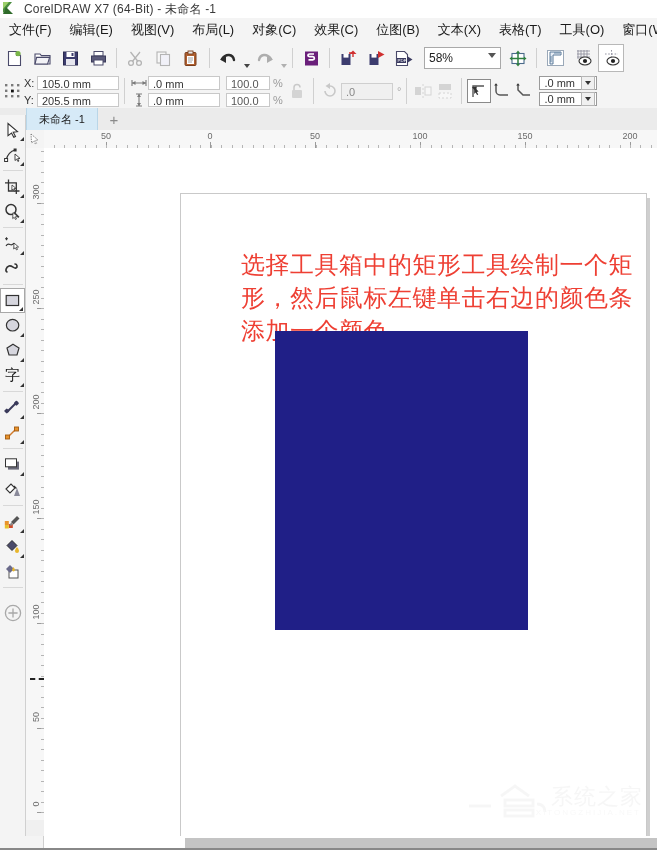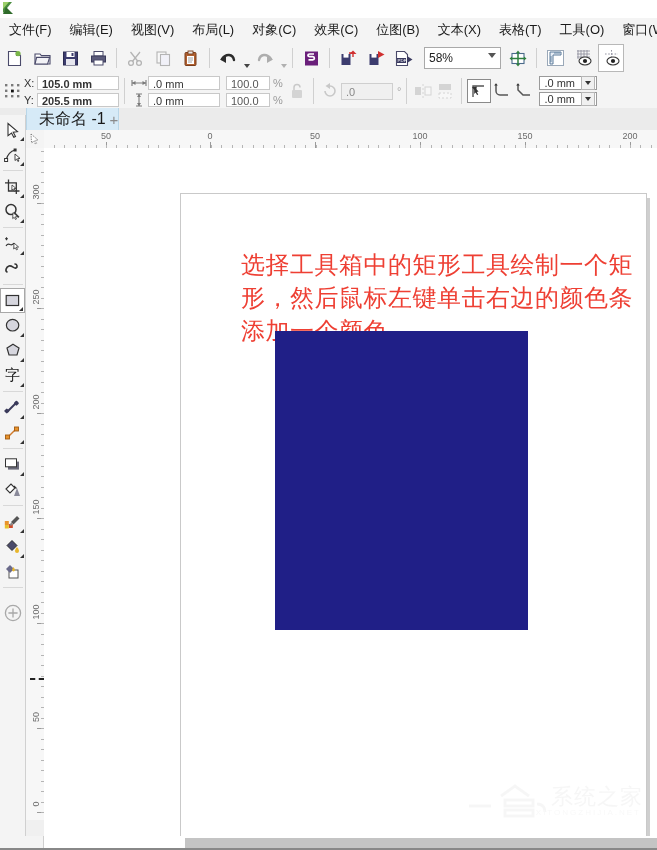--- a/index.html
+++ b/index.html
@@ -66,21 +66,21 @@
     position:absolute;left:0;top:74px;width:657px;height:34px;
     background:#f4f4f4;border-bottom:1px solid #d7d7d7;
     display:flex;align-items:center;
   }
   .pb-sep{width:1px;height:26px;background:#d0d0d0;margin:0 5px;}
   .xy-group{display:flex;flex-direction:column;justify-content:center;height:32px;}
   .xy-row{display:flex;align-items:center;height:15px;}
   .xy-lab{width:13px;font-size:11px;color:#333;text-align:left;}
   .xy-field{
     width:82px;height:14px;line-height:14px;background:#fff;border:1px solid #c8c8c8;
-    font-size:11px;color:#333;padding-left:4px;box-sizing:border-box;font-weight:bold;
+    font-size:11px;color:#333;padding-left:4px;box-sizing:border-box;
   }
   .sz-field{
     width:72px;height:14px;line-height:14px;background:#fff;border:1px solid #c8c8c8;
     font-size:11px;color:#333;padding-left:4px;box-sizing:border-box;
   }
   .pct-field{
     width:44px;height:14px;line-height:14px;background:#fff;border:1px solid #c8c8c8;
     font-size:11px;color:#555;padding-left:4px;box-sizing:border-box;
   }
   .pct-sym{font-size:11px;color:#9a9a9a;margin-left:3px;width:9px;}
@@ -101,21 +101,21 @@
   .icn{display:flex;align-items:center;justify-content:center;width:22px;height:24px;}
   .icn.dim svg{opacity:.35;}
 
   
   .tabbar{
     position:absolute;left:0;top:108px;width:657px;height:22px;
     background:#ebebeb;border-bottom:2px solid #29b6d8;
   }
   .doc-tab{
     position:absolute;left:26px;top:0;height:22px;background:#d6eaf7;
-    display:flex;align-items:center;padding:0 12px;font-size:16px;color:#1a1a1a;
+    display:flex;align-items:center;padding:0 12px;font-size:11px;color:#1a1a1a;
     border-left:1px solid #b9d6e8;border-right:1px solid #b9d6e8;
   }
   .tab-plus{
     position:absolute;left:104px;top:2px;width:20px;height:18px;
     display:flex;align-items:center;justify-content:center;
     font-size:15px;color:#8a8a8a;
   }
 
   
   .toolbox{
@@ -220,20 +220,21 @@
 <div class="app">
 
   <div class="titlebar">
     <span class="title-logo">
       <svg width="16" height="16" viewBox="0 0 16 16">
         <polygon points="1,1 10,1 1,12" fill="#4a8c3f"></polygon>
         <polygon points="1,1 7,1 1,8" fill="#9ccf6a"></polygon>
         <polygon points="4,6 11,13 1,13" fill="#2f6b2a"></polygon>
       </svg>
     </span>
+    <span class="title-text">CorelDRAW X7 (64-Bit) - 未命名 -1</span>
   </div>
 
   <div class="menubar">
     <div class="menu-item">文件(F)</div>
     <div class="menu-item">编辑(E)</div>
     <div class="menu-item">视图(V)</div>
     <div class="menu-item">布局(L)</div>
     <div class="menu-item">对象(C)</div>
     <div class="menu-item">效果(C)</div>
     <div class="menu-item">位图(B)</div>

